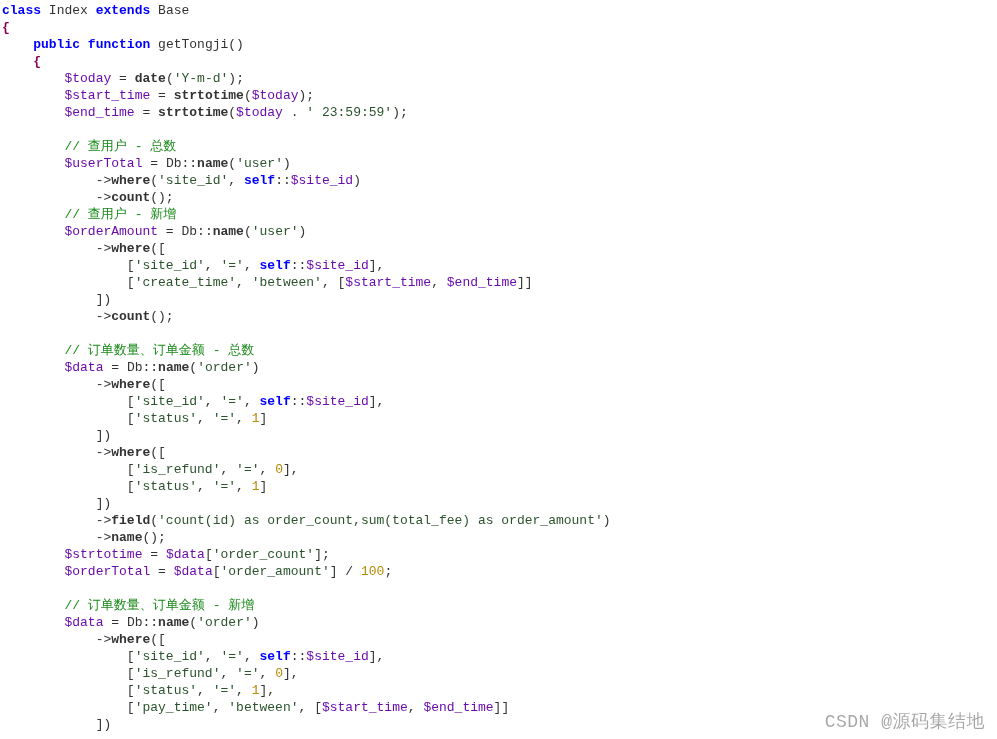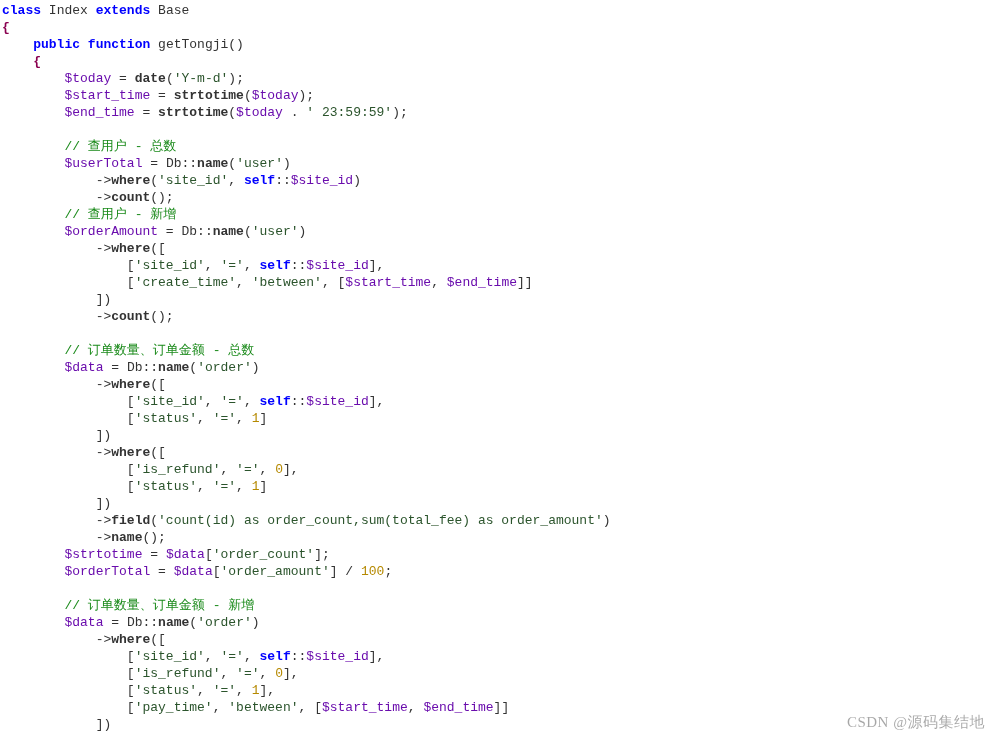--- a/index.html
+++ b/index.html
@@ -26,22 +26,22 @@
   .var { color: #6a0dad; }
   .str { color: #2b542c; }                         
   .num { color: #B58900; }                         
   .cmt { color: #1a8a1a; }                         
   .fn  { color: #333; font-weight: bold; }
   .watermark {
     position: absolute;
     right: 12px;
     bottom: 8px;
     color: rgba(0,0,0,0.35);
-    font-family: Liberation Serif, serif;
-    font-size: 15px;
+    font-family: Liberation Mono, monospace;
+    font-size: 18px;
     letter-spacing: 0.5px;
     pointer-events: none;
   }
 </style>
 </head>
 <body>
 
 <pre><span class="kw">class</span> <span>Index</span> <span class="kw">extends</span> <span>Base</span>
 <span class="brace">{</span>
     <span class="kw">public</span> <span class="kw">function</span> <span>getTongji</span><span>()</span>

